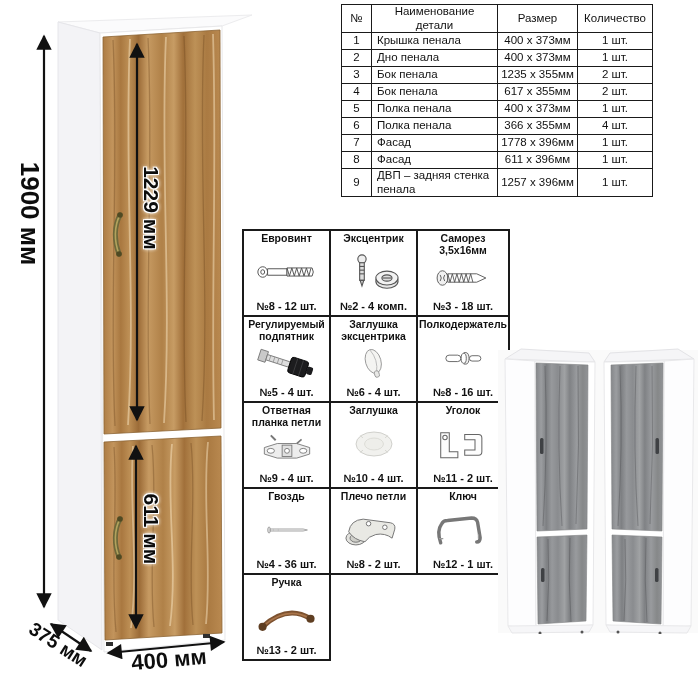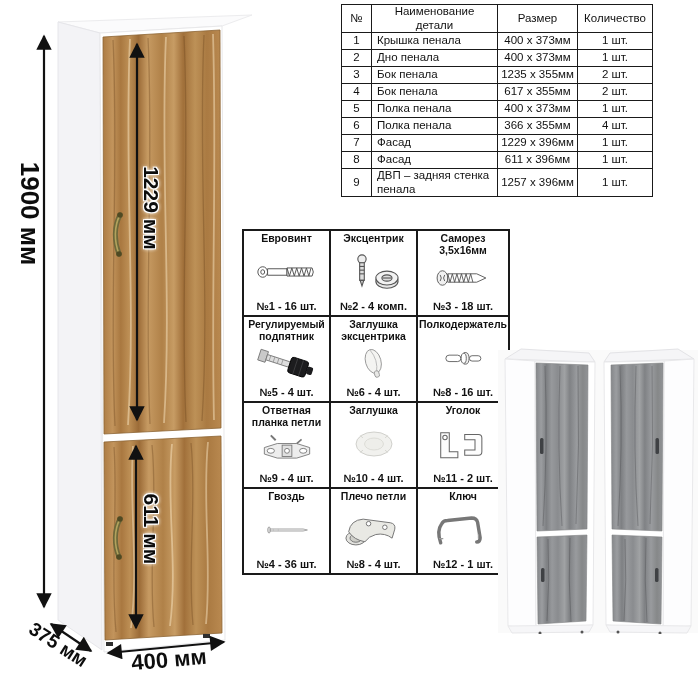--- a/index.html
+++ b/index.html
@@ -173,21 +173,21 @@
         </tr>
       <tr>
           <td>6</td>
           <td class="name">Полка пенала</td>
           <td>366 x 355мм</td>
           <td>4 шт.</td>
         </tr>
       <tr>
           <td>7</td>
           <td class="name">Фасад</td>
-          <td>1229 x 396мм</td>
+          <td>1778 x 396мм</td>
           <td>1 шт.</td>
         </tr>
       <tr>
           <td>8</td>
           <td class="name">Фасад</td>
           <td>611 x 396мм</td>
           <td>1 шт.</td>
         </tr>
       <tr>
           <td>9</td>
@@ -208,21 +208,21 @@
           <svg width="74" height="34" viewBox="0 0 80 42">
                   <g stroke="#555" stroke-width="1.2" fill="#fff">
             <ellipse cx="10" cy="21" rx="6" ry="6.5"></ellipse>
                     <ellipse cx="10" cy="21" rx="2.4" ry="2.8"></ellipse>
             <path d="M16,17 H40 V25 H16 Z"></path>
                     <path d="M40,16 H71 Q74,21 71,26 H40 Z"></path>
             <path d="M40,16 l3,10 3,-10 3,10 3,-10 3,10 3,-10 3,10 3,-10 3,10 2.5,-9.5" fill="none"></path>
           </g>
                 </svg>
               </span>
-        <div class="hw-count">№1 - 16 шт.</div>
+        <div class="hw-count">№8 - 12 шт.</div>
       </div>
           </td>
       <td>
             <div class="hw-cell">
         <div class="hw-name">Эксцентрик</div>
         <span class="hw-icon">
           <svg width="74" height="40" viewBox="0 0 80 42">
                   <g stroke="#555" stroke-width="1.2" fill="#eee">
             <circle cx="27" cy="7" r="4.5"></circle>
                     <rect x="24.5" y="11" width="5" height="19" fill="#ddd"></rect>
@@ -385,35 +385,53 @@
           <svg width="74" height="38" viewBox="0 0 80 42">
                   <g stroke="#777" stroke-width="1.1">
             <ellipse cx="20" cy="30" rx="11" ry="7.5" fill="#e2e2de"></ellipse>
             <ellipse cx="20" cy="30" rx="6.5" ry="4.5" fill="#cfcfc9"></ellipse>
             <path d="M12,23 Q14,10 28,9 L58,13 Q64,14 63,20 L60,30 Q52,24 42,26 Q34,28 30,34 Q18,32 12,23 Z" fill="#e9e9e4"></path>
             <circle cx="52" cy="18" r="2.5" fill="#fff"></circle>
                     <circle cx="34" cy="14" r="2.5" fill="#fff"></circle>
           </g>
                 </svg>
               </span>
-        <div class="hw-count">№8 - 4 шт.</div>
+        <div class="hw-count">№8 - 2 шт.</div>
       </div>
           </td>
       <td>
             <div class="hw-cell">
         <div class="hw-name">Ключ</div>
         <span class="hw-icon">
           <svg width="74" height="36" viewBox="0 0 80 42">
             <path d="M14,36 Q9,22 15,14 Q17,10 22,10 L50,7 Q56,7 57,12 L60,30 Q60,35 56,35" fill="none" stroke="#777" stroke-width="4" stroke-linecap="round" stroke-linejoin="round"></path>
             <path d="M12,31 h5 M58,26 v5" stroke="#999" stroke-width="1.4"></path>
           </svg>
               </span>
         <div class="hw-count">№12 - 1 шт.</div>
       </div>
           </td>
+    </tr>
+    <tr>
+      <td>
+            <div class="hw-cell">
+        <div class="hw-name">Ручка</div>
+        <span class="hw-icon">
+          <svg width="74" height="38" viewBox="0 0 80 42">
+            <path d="M13,33 Q40,8 66,24" stroke="#7d5230" stroke-width="5.5" fill="none" stroke-linecap="round"></path>
+            <path d="M15,31 Q40,10 64,23" stroke="#a9754a" stroke-width="1.8" fill="none" stroke-linecap="round"></path>
+            <circle cx="13" cy="33" r="4.5" fill="#5f3e22"></circle>
+                  <circle cx="66" cy="24" r="4.5" fill="#5f3e22"></circle>
+          </svg>
+              </span>
+        <div class="hw-count">№13 - 2 шт.</div>
+      </div>
+          </td>
+      <td class="blank"></td>
+      <td class="blank"></td>
     </tr>
     </tbody>
   </table>
 
   <svg class="illu" style="left:488px;top:338px" width="212" height="296" viewBox="488 338 212 296">
     <defs>
       <linearGradient id="gw" x1="0" y1="0" x2="1" y2="0">
         <stop offset="0" stop-color="#85878a"></stop>
           <stop offset="0.1" stop-color="#9b9da0"></stop>
         <stop offset="0.2" stop-color="#7e8083"></stop>

